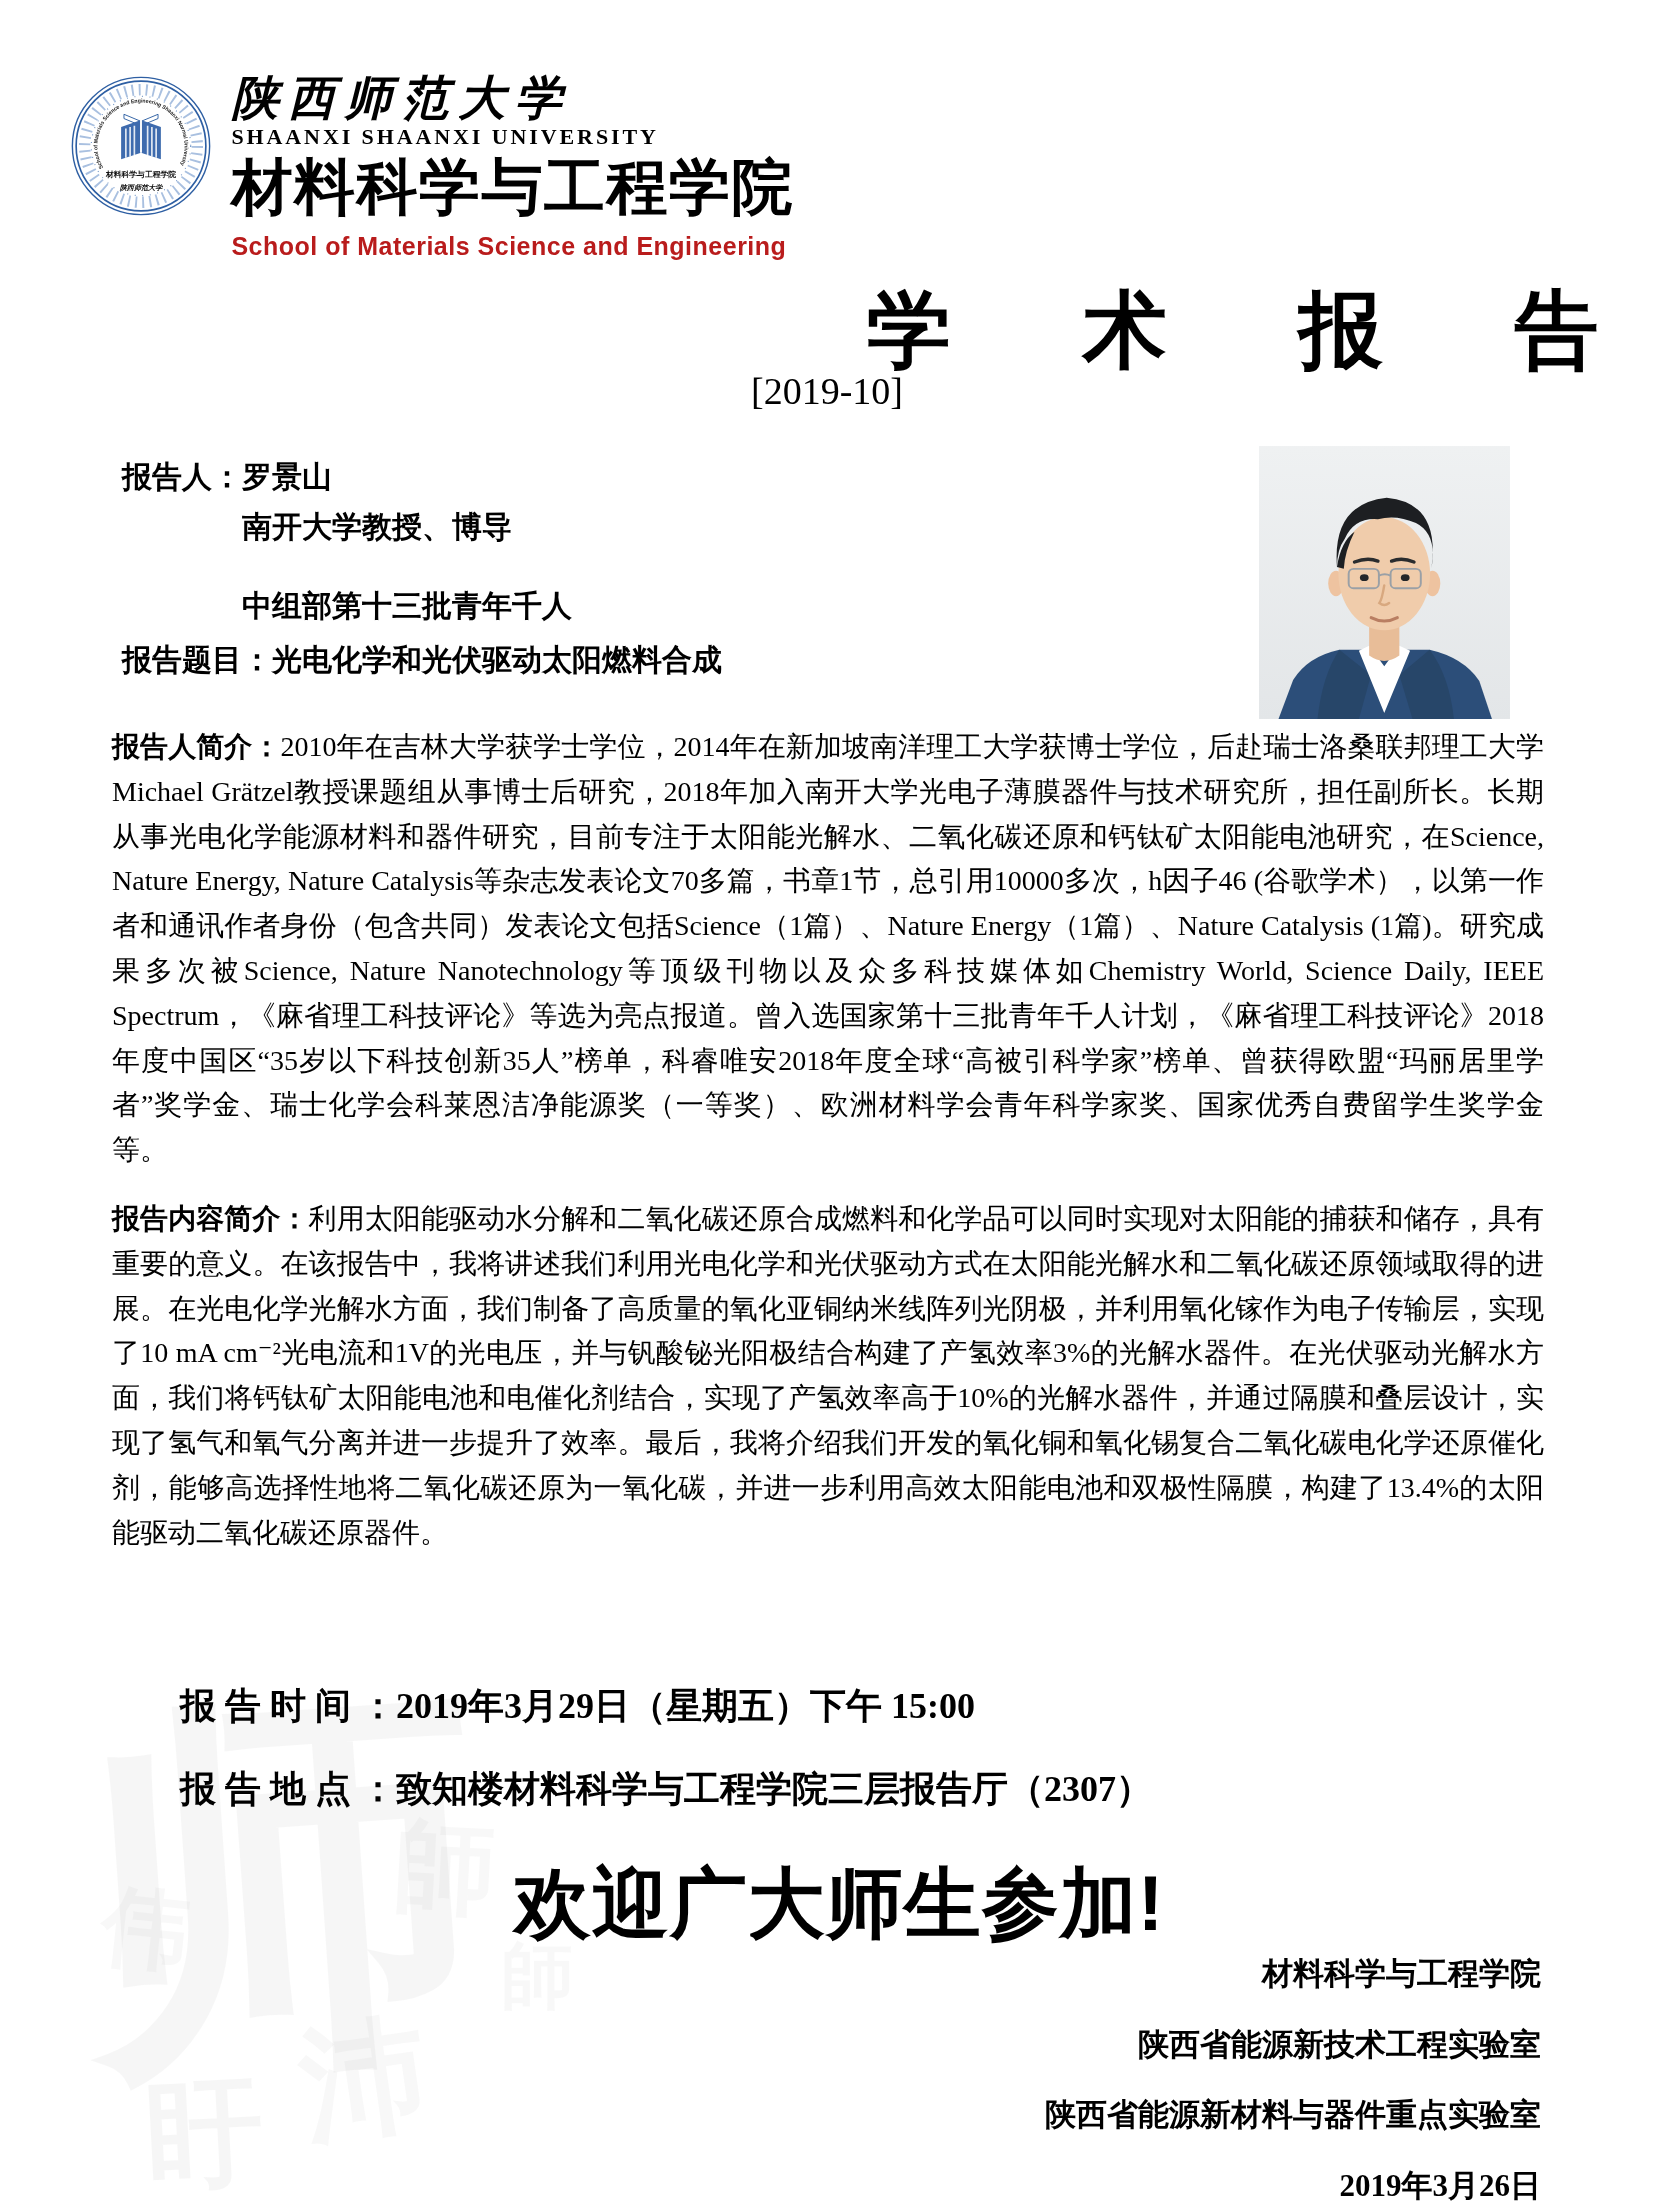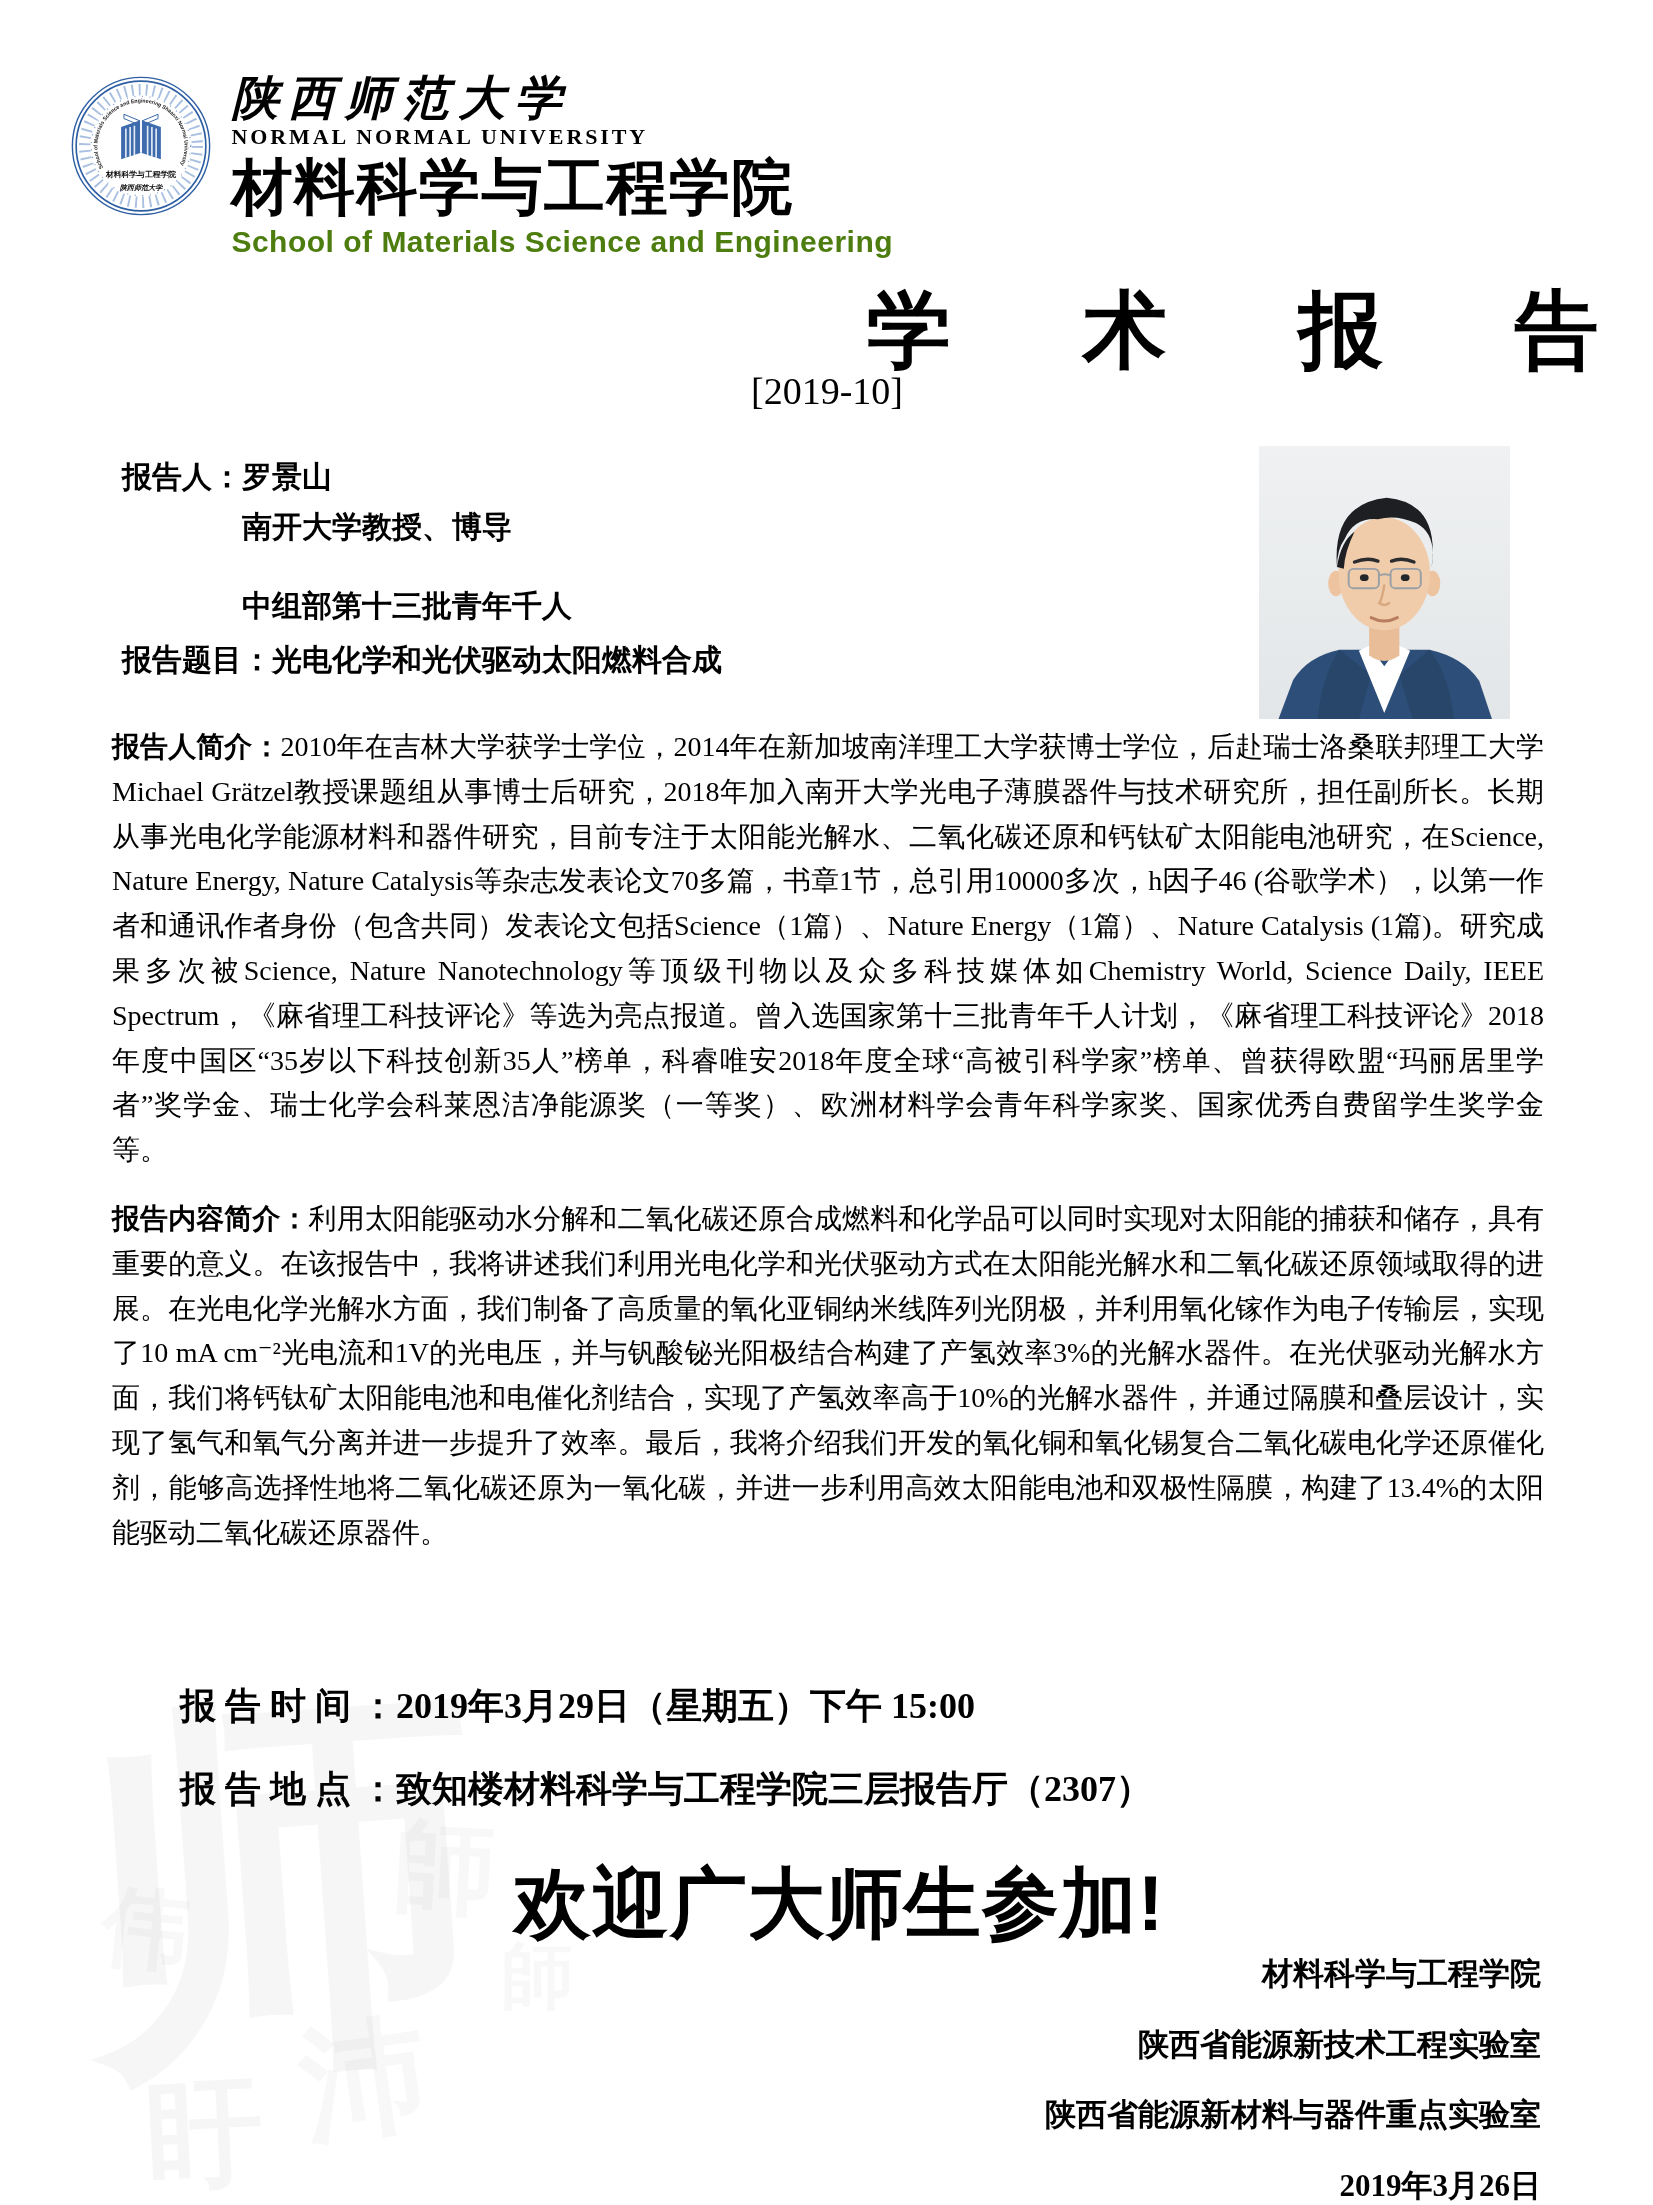--- a/index.html
+++ b/index.html
@@ -7,21 +7,21 @@
     position:relative;width:1654px;height:2205px;background:#ffffff;
     font-family:"Liberation Serif","DejaVu Serif",serif;color:#000;overflow:hidden;
   }
   
   .logo-block{position:absolute;left:70px;top:75px;display:flex;gap:19.4px;align-items:flex-start;}
   .seal{width:142px;height:142px;flex:0 0 auto;}
   .logo-text{display:flex;flex-direction:column;}
   .logo-cn-univ{font-size:47px;font-weight:700;font-style:italic;letter-spacing:9.7px;line-height:1.02;}
   .logo-en-univ{font-size:22px;font-weight:700;letter-spacing:2.9px;margin-top:1.9px;line-height:1.05;}
   .logo-cn-school{font-family:"Liberation Sans","DejaVu Sans",sans-serif;font-size:61px;font-weight:900;letter-spacing:1.5px;line-height:1.05;margin-top:6.8px;}
-  .logo-en-school{font-family:"Liberation Sans","DejaVu Sans",sans-serif;font-size:30px;font-weight:600;color:#4d7c0f;margin-top:6px;letter-spacing:0.5px;}
+  .logo-en-school{font-family:"Liberation Sans","DejaVu Sans",sans-serif;font-size:25px;font-weight:600;color:#b91c1c;margin-top:13px;letter-spacing:0.5px;}
   
   .title{position:absolute;top:249px;left:0;width:100%;text-align:right;
          font-size:84px;font-weight:700;letter-spacing:.66em;text-indent:.66em;line-height:1.2;margin-top:32px;}
   .issue{position:absolute;top:369px;left:0;width:100%;text-align:center;font-size:38px;line-height:1.2;}
   
   .sline{position:absolute;left:122px;font-size:30px;font-weight:700;line-height:1.25;white-space:nowrap;text-align:center;}
   .sline.indent{left:242px;}
   
   .photo{position:absolute;left:1259px;top:446px;width:251px;height:273px;}
   
@@ -72,21 +72,21 @@
         <path d="M150 95 L192 110 L192 178 L150 164 Z" fill="#3e6bae"></path>
         <path d="M118 113 L118 175 M127 110 L127 172 M136 107 L136 169" stroke="rgba(255,255,255,.85)" stroke-width="3.5" fill="none"></path>
         <path d="M182 113 L182 175 M173 110 L173 172 M164 107 L164 169" stroke="rgba(255,255,255,.85)" stroke-width="3.5" fill="none"></path>
         <path d="M150 95 L150 164" stroke="#ffffff" stroke-width="4"></path>
         <text x="150" y="216" text-anchor="middle" font-size="16.5" font-weight="bold" fill="#101010" font-family="Liberation Sans, DejaVu Sans, sans-serif">材料科学与工程学院</text>
         <text x="150" y="243" text-anchor="middle" font-size="15" font-style="italic" font-weight="bold" fill="#101010" font-family="Liberation Serif, DejaVu Serif, serif">陕西师范大学</text>
       </svg>
     </div>
     <div class="logo-text">
       <div class="logo-cn-univ">陕西师范大学</div>
-      <div class="logo-en-univ">NORMAL NORMAL UNIVERSITY</div>
+      <div class="logo-en-univ">SHAANXI SHAANXI UNIVERSITY</div>
       <div class="logo-cn-school">材料科学与工程学院</div>
       <div class="logo-en-school">School of Materials Science and Engineering</div>
     </div>
   </div>
 
   <div class="title">学 术 报 告</div>
   <div class="issue">[2019-10]</div>
 
   <div class="sline" style="top:458px;">
     <span>报告人：</span><span>罗景山</span>

